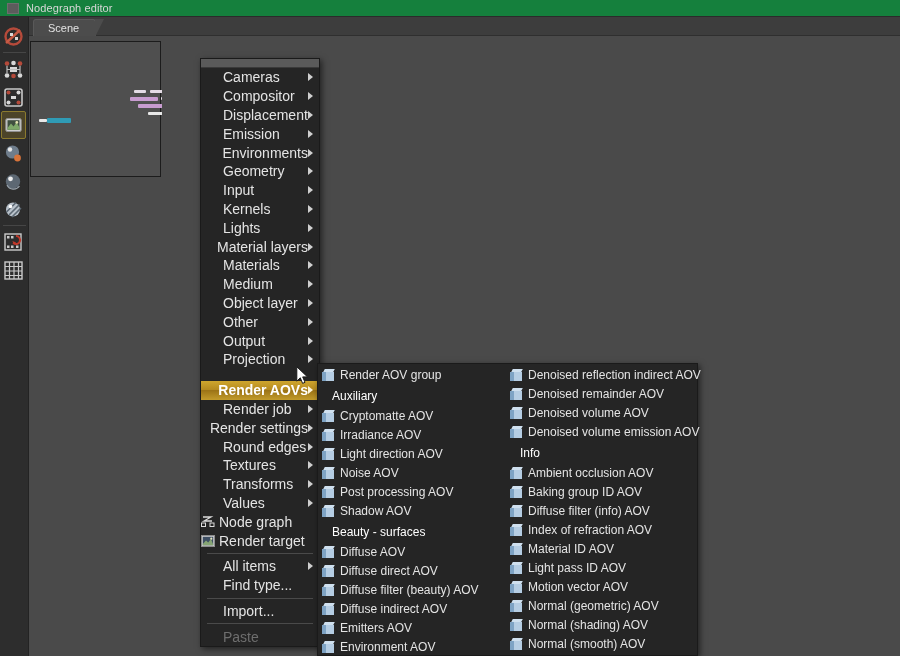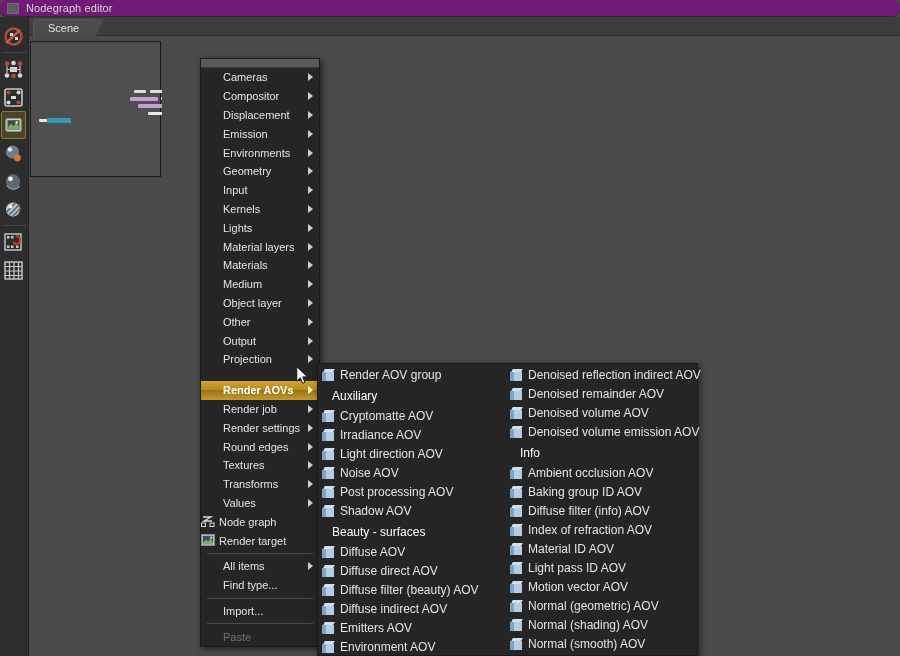--- a/index.html
+++ b/index.html
@@ -14,23 +14,23 @@
     position: relative;
     width: 900px; height: 656px;
     background: #4a4a4a;
     overflow: hidden;
   }
 
   
   .titlebar {
     position: absolute; left: 0; top: 0;
     width: 900px; height: 17px;
-    background: #701a75;
+    background: #15803d;
     border-bottom: 1px solid #2b2b2b;
-    display: flex; align-items: center; border-radius: 7px;
+    display: flex; align-items: center;
   }
   .titlebar-grip {
     width: 12px; height: 11px; margin-left: 7px;
     background: #5c5c5c;
     border: 1px solid #6d6d6d;
   }
   .titlebar-title {
     margin-left: 7px;
     font-size: 11px; color: #d7d7d7;
     letter-spacing: .1px;
@@ -122,23 +122,24 @@
   .menu-scroll {
     height: 9px;
     background: #5a5a5a;
     border-bottom: 1px solid #3a3a3a;
   }
   .mi {
     position: relative;
     height: 18.8px;
     display: flex; align-items: center;
     padding-left: 22px;
-    font-size: 11px;
+    font-size: 14px;
     color: #e4e4e4;
     white-space: nowrap;
+    justify-content: flex-end;
   }
   .mi.indent-icon { padding-left: 0; }
   .mi .label { flex: 1 1 auto; }
   .mi.disabled { color: #6e6e6e; }
   .mi.hl {
     background: linear-gradient(to bottom, #cfa62e 0%, #b4891f 48%, #9c7417 50%, #c29b2b 100%);
     color: #ffffff;
     font-weight: bold;
     margin-top: 12px;
   }

